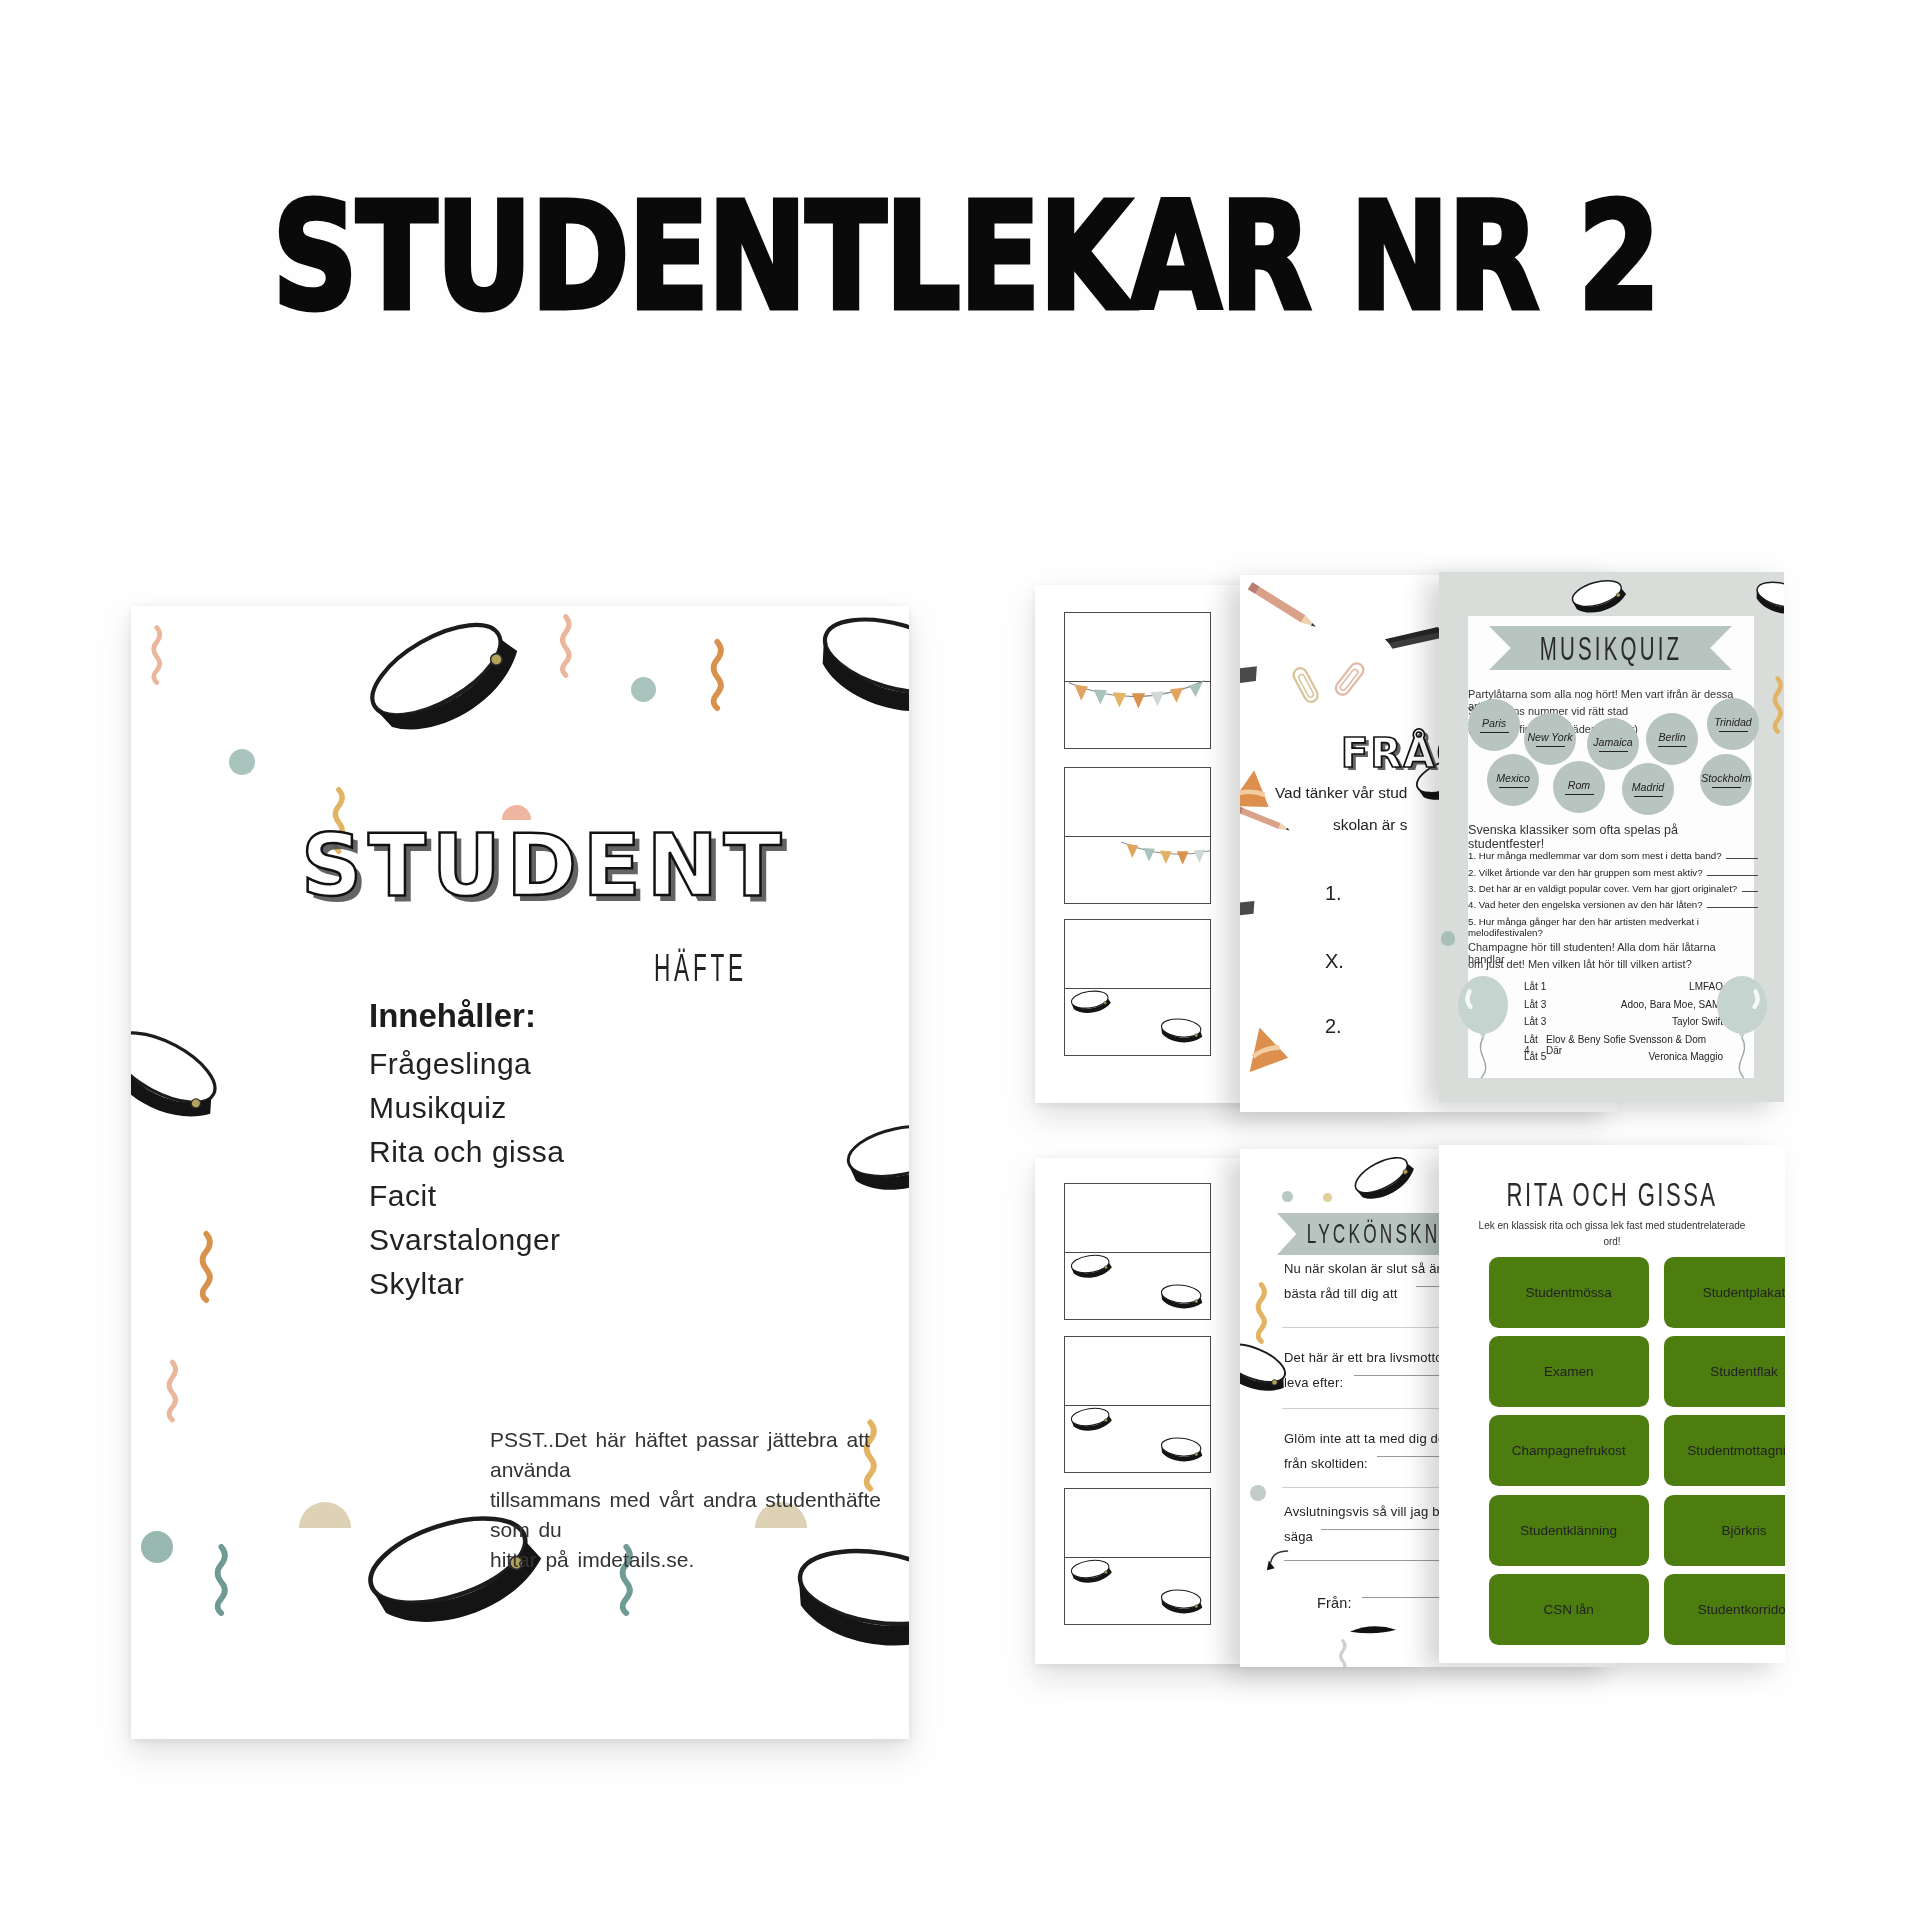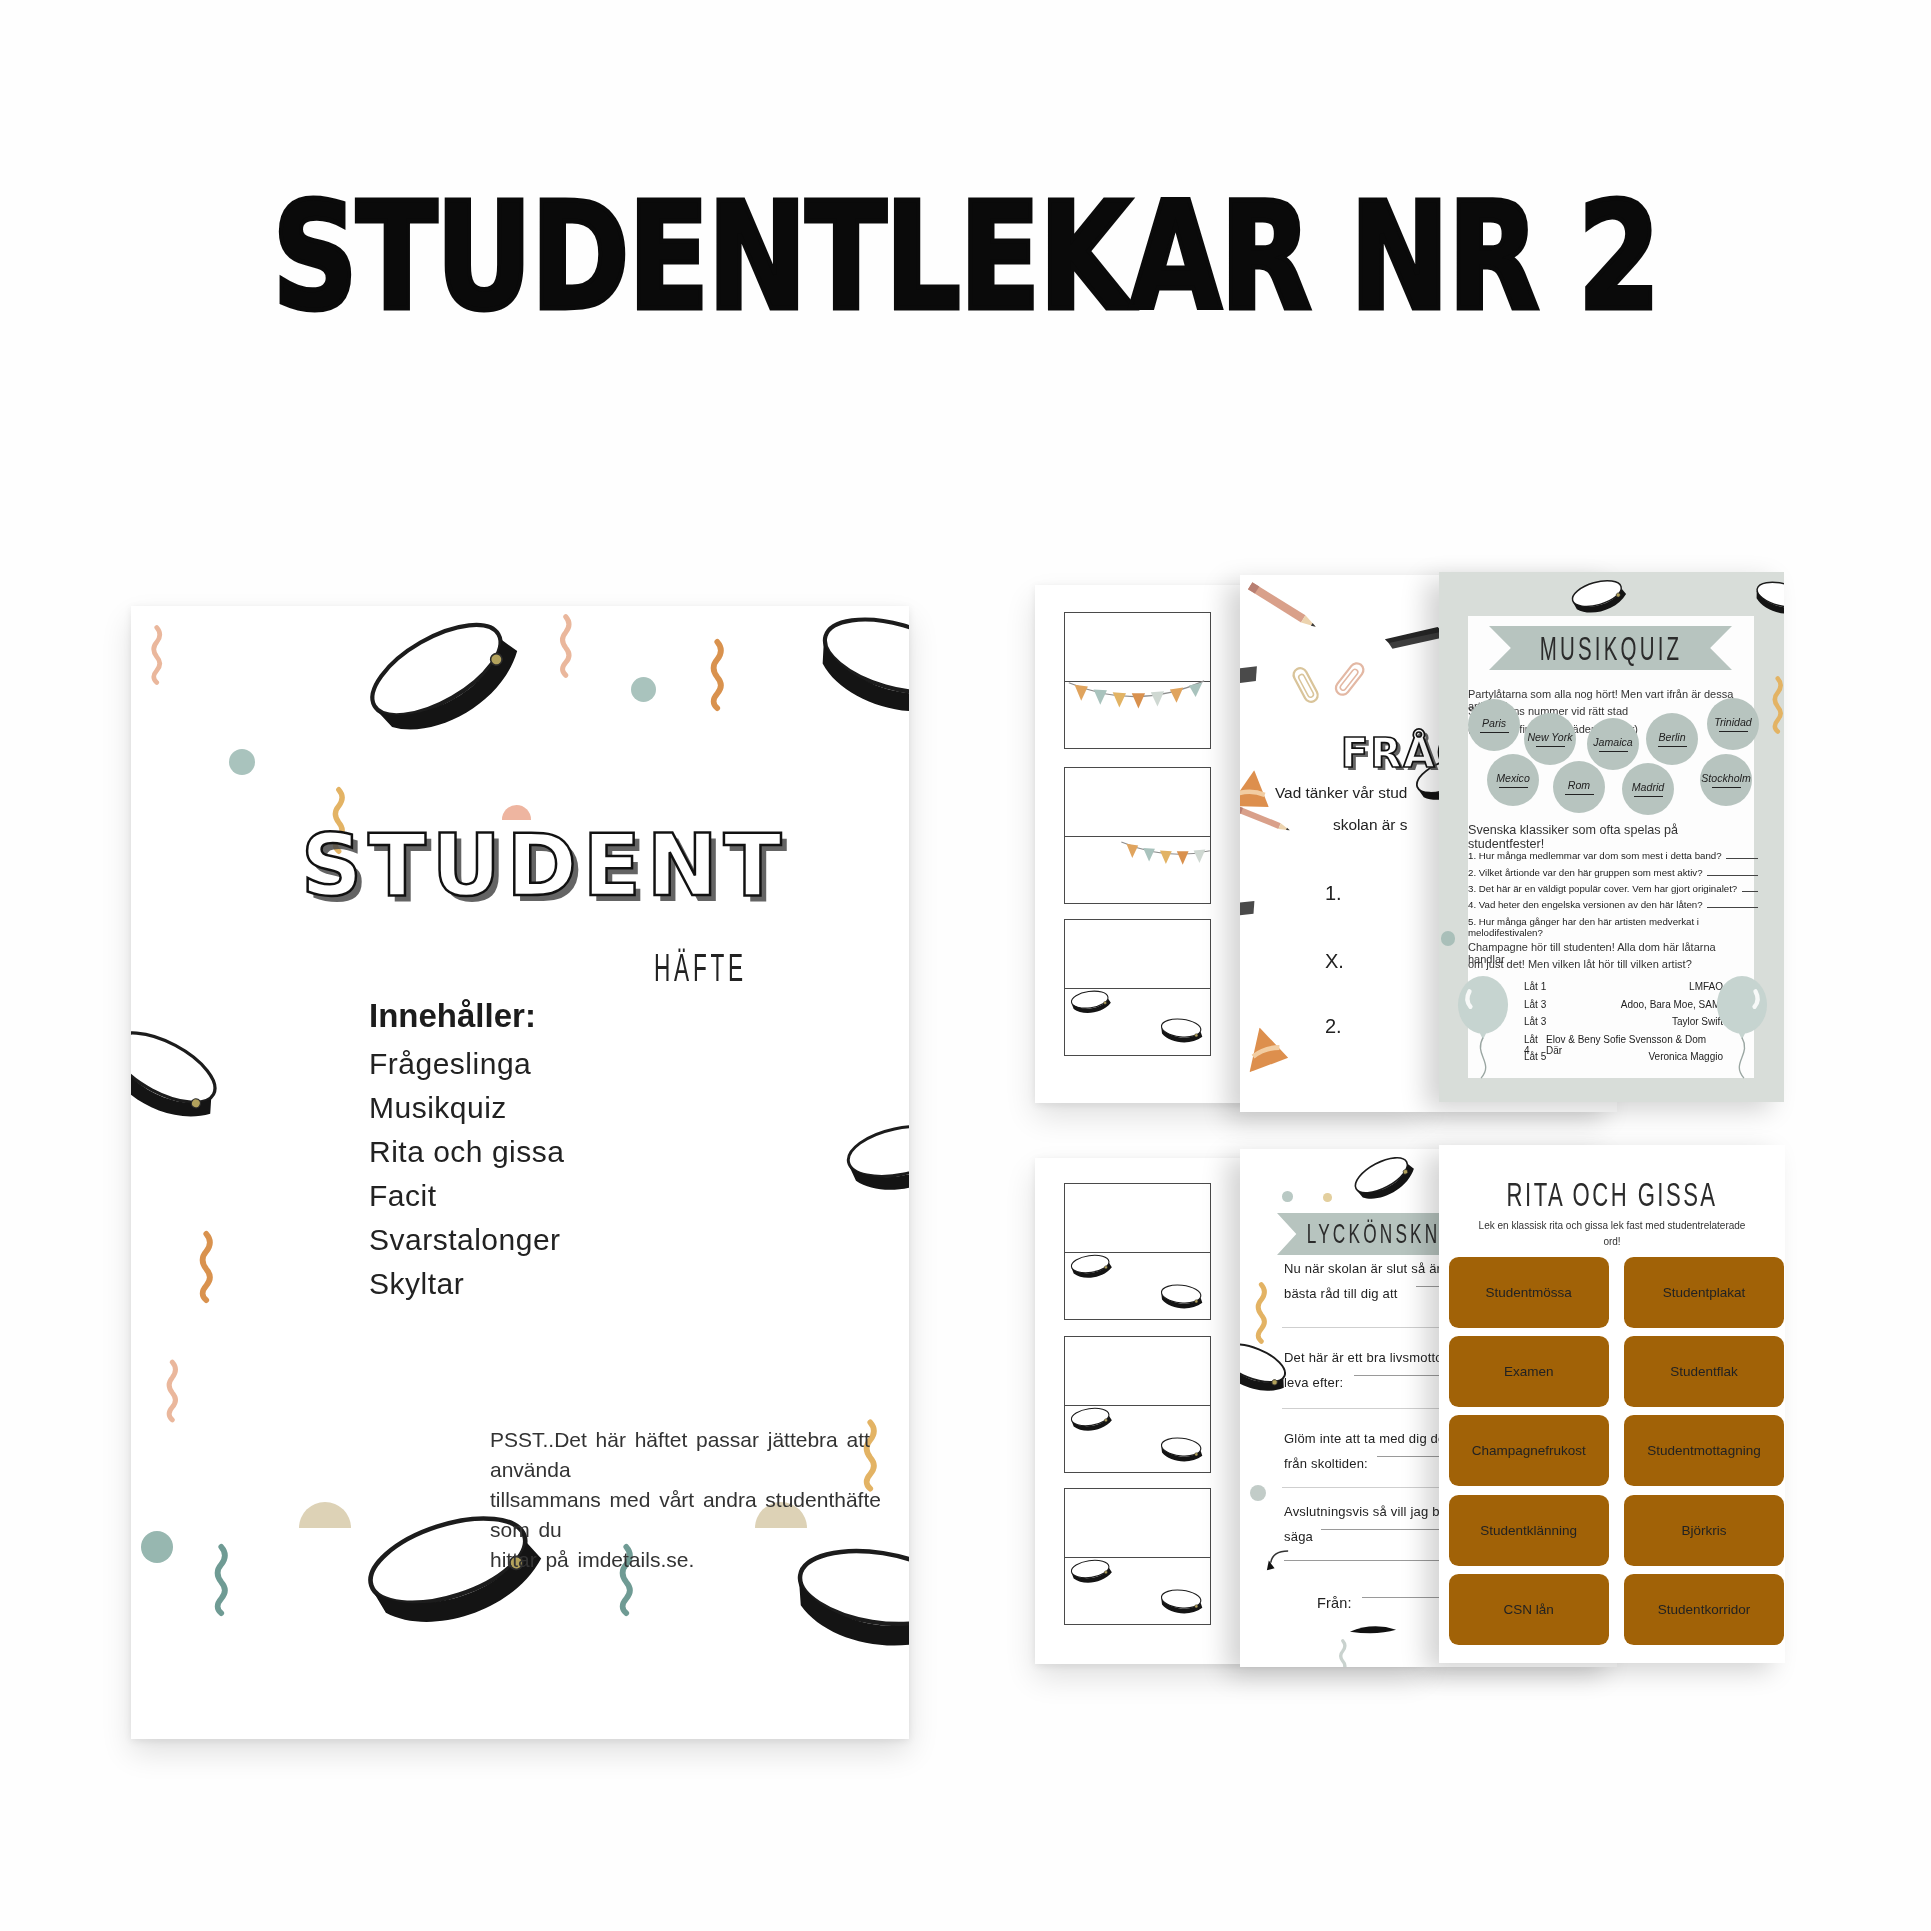--- a/index.html
+++ b/index.html
@@ -54,22 +54,22 @@
   .mq-center{position:absolute;left:29px;width:286px;text-align:left;font-size:11px;color:#333;}
   .city{position:absolute;width:52px;height:52px;border-radius:50%;background:#b7c4bf;
     display:flex;flex-direction:column;align-items:center;justify-content:center;font-size:10.6px;color:#222;font-style:italic;}
   .city .uline{width:29px;border-bottom:1.7px solid #222;margin-top:3.9px;}
   .q-row{position:absolute;left:29px;width:290px;display:flex;align-items:baseline;font-size:9.7px;color:#222;}
   .q-row .fill{flex:1;border-bottom:1.2px solid #444;margin-left:4.8px;height:9.7px;}
   .song-row{position:absolute;left:85px;width:199px;display:flex;justify-content:space-between;
     font-size:10px;color:#222;}
 
   
-  .rita-card{position:absolute;width:160px;height:71px;background:#a16207;border-radius:9.7px;
-    display:flex;align-items:center;justify-content:center;font-size:13.5px;color:#222;}
+  .rita-card{position:absolute;width:160px;height:71px;background:#4d7c0f;border-radius:9.7px;
+    display:flex;align-items:center;justify-content:center;font-size:13.5px;color:#222;margin-left:40px;}
   .hand-title{letter-spacing:2.9px;transform:scaleY(1.25) scaleX(.85);transform-origin:center;
     display:inline-block;color:#2b2b2b;}
 
   
   .lk-line{position:absolute;font-size:13px;color:#222;letter-spacing:0.2px;white-space:nowrap;}
   .wline{position:absolute;border-bottom:1.3px solid #9a9a9a;}
   .sep{position:absolute;border-bottom:1px solid #cfcfcf;}
 
   
   .fs-line{position:absolute;font-size:15.4px;color:#222;white-space:nowrap;}

